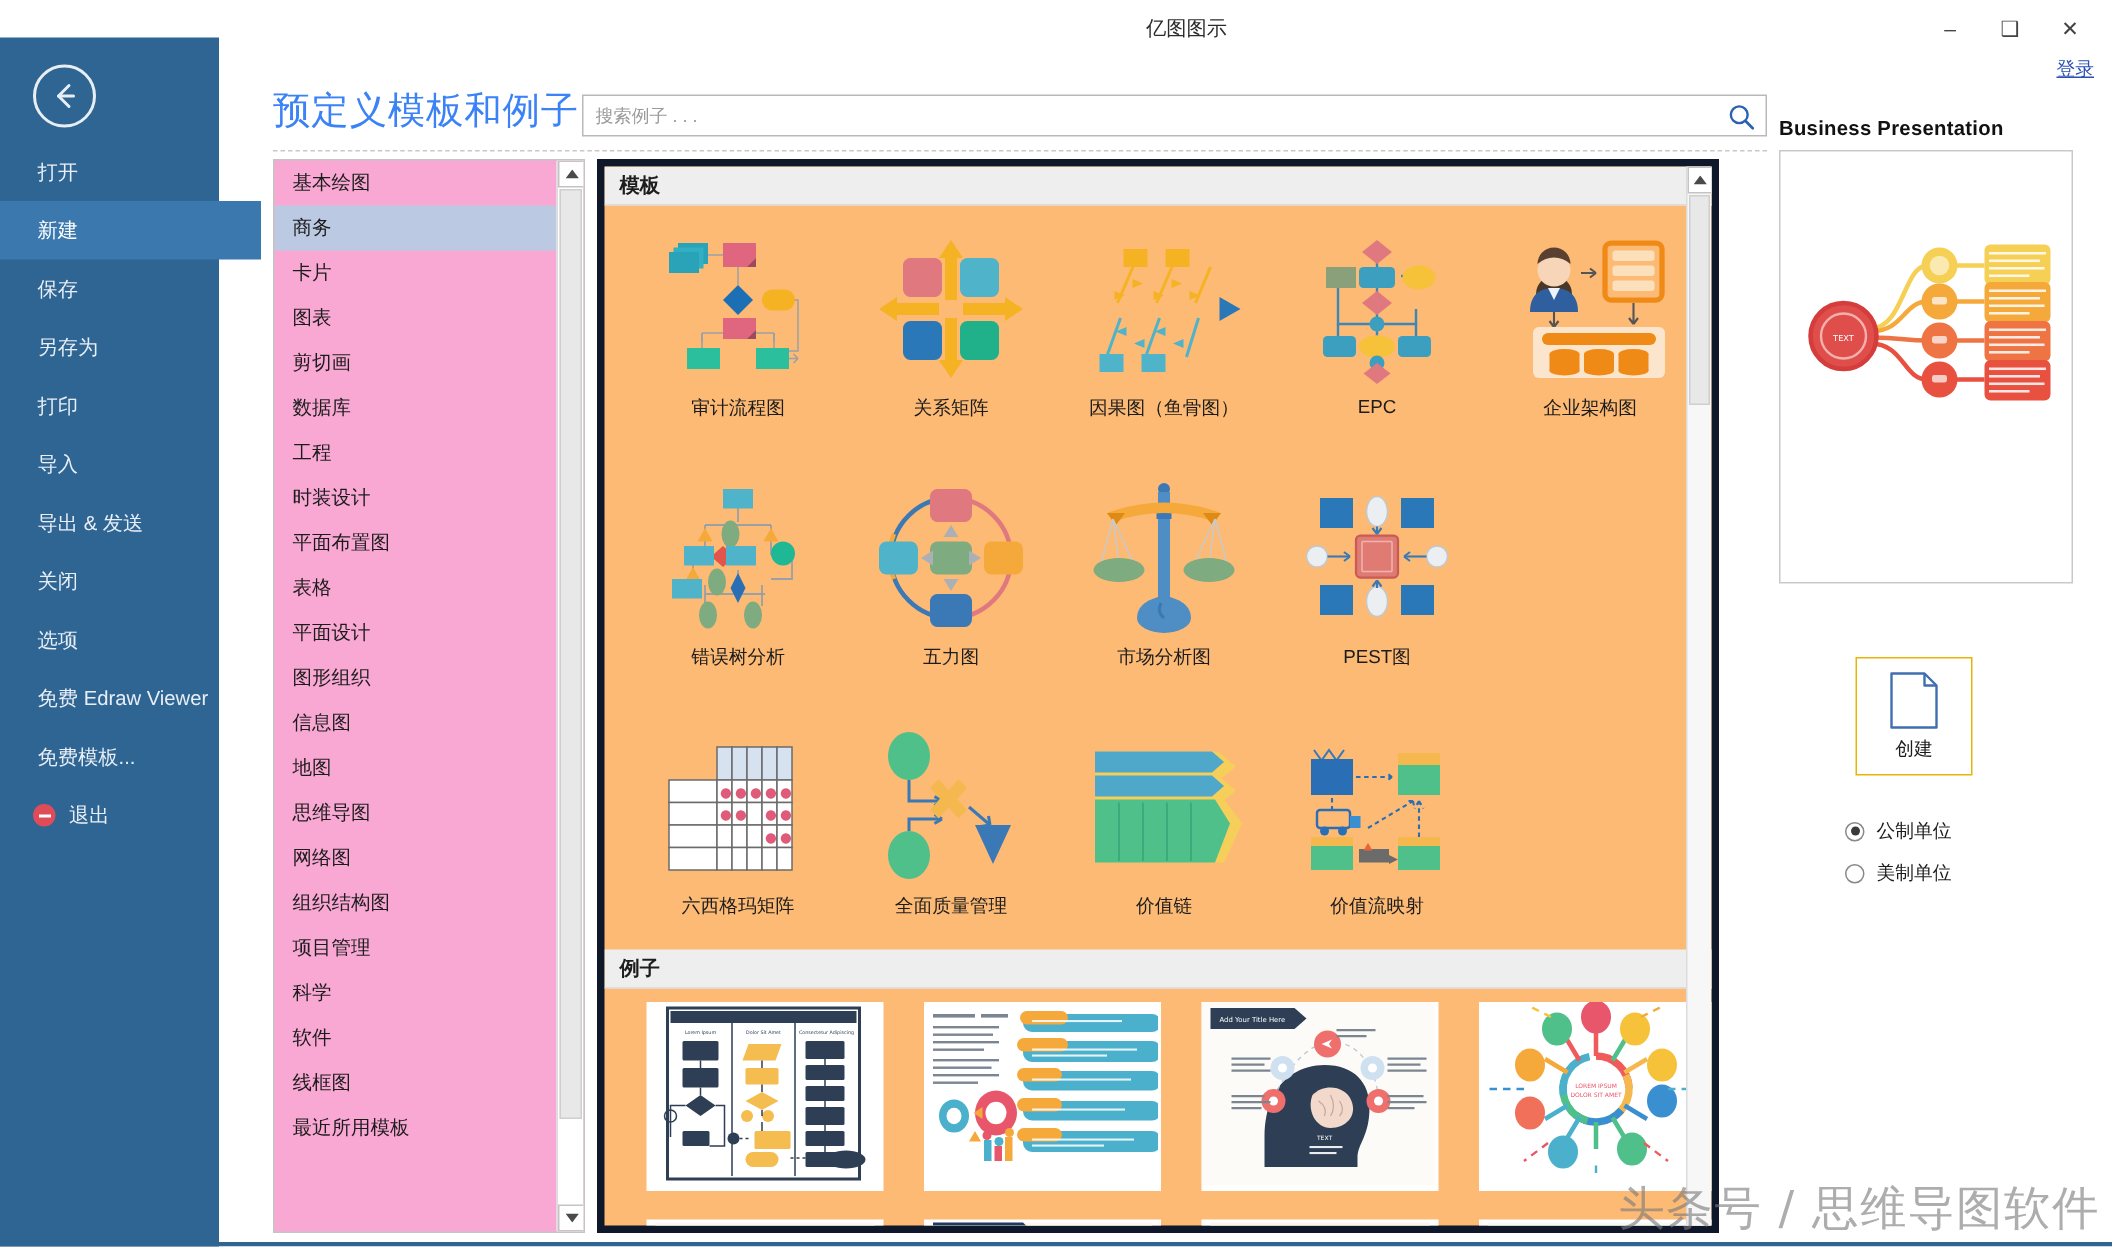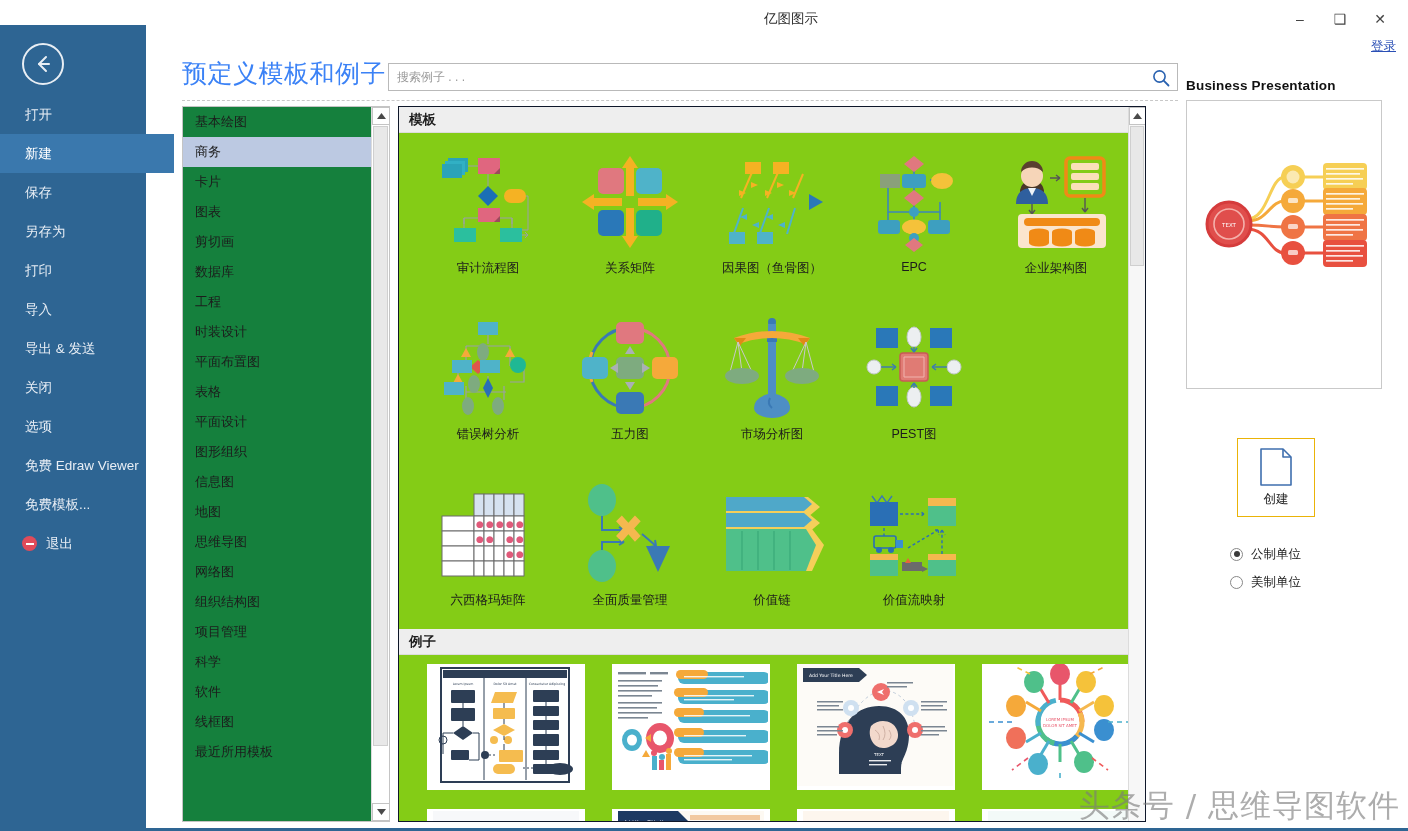--- a/index.html
+++ b/index.html
@@ -77,21 +77,21 @@
     position: absolute; right: 6px; top: 4px; width: 20px; height: 20px; cursor: pointer;
   }
   .hdr-divider {
     position: absolute; left: 182px; top: 100px; width: 996px; height: 0;
     border-top: 1px dashed #c8c8c8;
   }
 
   
   .cat-panel {
     position: absolute; left: 182px; top: 106px; width: 208px; height: 716px;
-    border: 1px solid #c4c4c4; background: #15803d; overflow: hidden;
+    border: 1px solid #c4c4c4; background: #f9a8d4; overflow: hidden;
   }
   .cat-scroll { position: absolute; left: 0; top: 0; width: 189px; height: 714px; }
   .cat-item {
     height: 30px; line-height: 30px; padding-left: 12px;
     font-size: 13px; color: #1c1c1c; cursor: pointer; white-space: nowrap;
   }
   .cat-item.selected { background: #bcc9e2; }
   .cat-sb {
     position: absolute; right: 0; top: 0; width: 18px; height: 714px;
     background: #fff; border-left: 1px solid #dcdcdc;
@@ -104,21 +104,21 @@
   .sb-arrow.up { top: 0; }
   .sb-arrow.down { bottom: 0; }
   .sb-thumb {
     position: absolute; left: 1px; width: 15px; background: #e8e8e8;
     border: 1px solid #cfcfcf; cursor: pointer;
   }
 
   
   .main-panel {
     position: absolute; left: 398px; top: 106px; width: 748px; height: 716px;
-    border: 1px solid #0f172a; background: #84cc16; overflow: hidden;
+    border: 5px solid #0f172a; background: #fdba74; overflow: hidden;
   }
   .sec-header {
     position: absolute; left: 0; width: 761px; height: 26px;
     background: #eeeeee; border-bottom: 1px solid #dcdcdc;
     font-size: 13.5px; font-weight: bold; color: #1d1d1d;
     line-height: 26px; padding-left: 10px;
   }
   .sec-header.templates { top: 0; }
   .sec-header.examples { top: 522px; }
   .tpl-grid {

